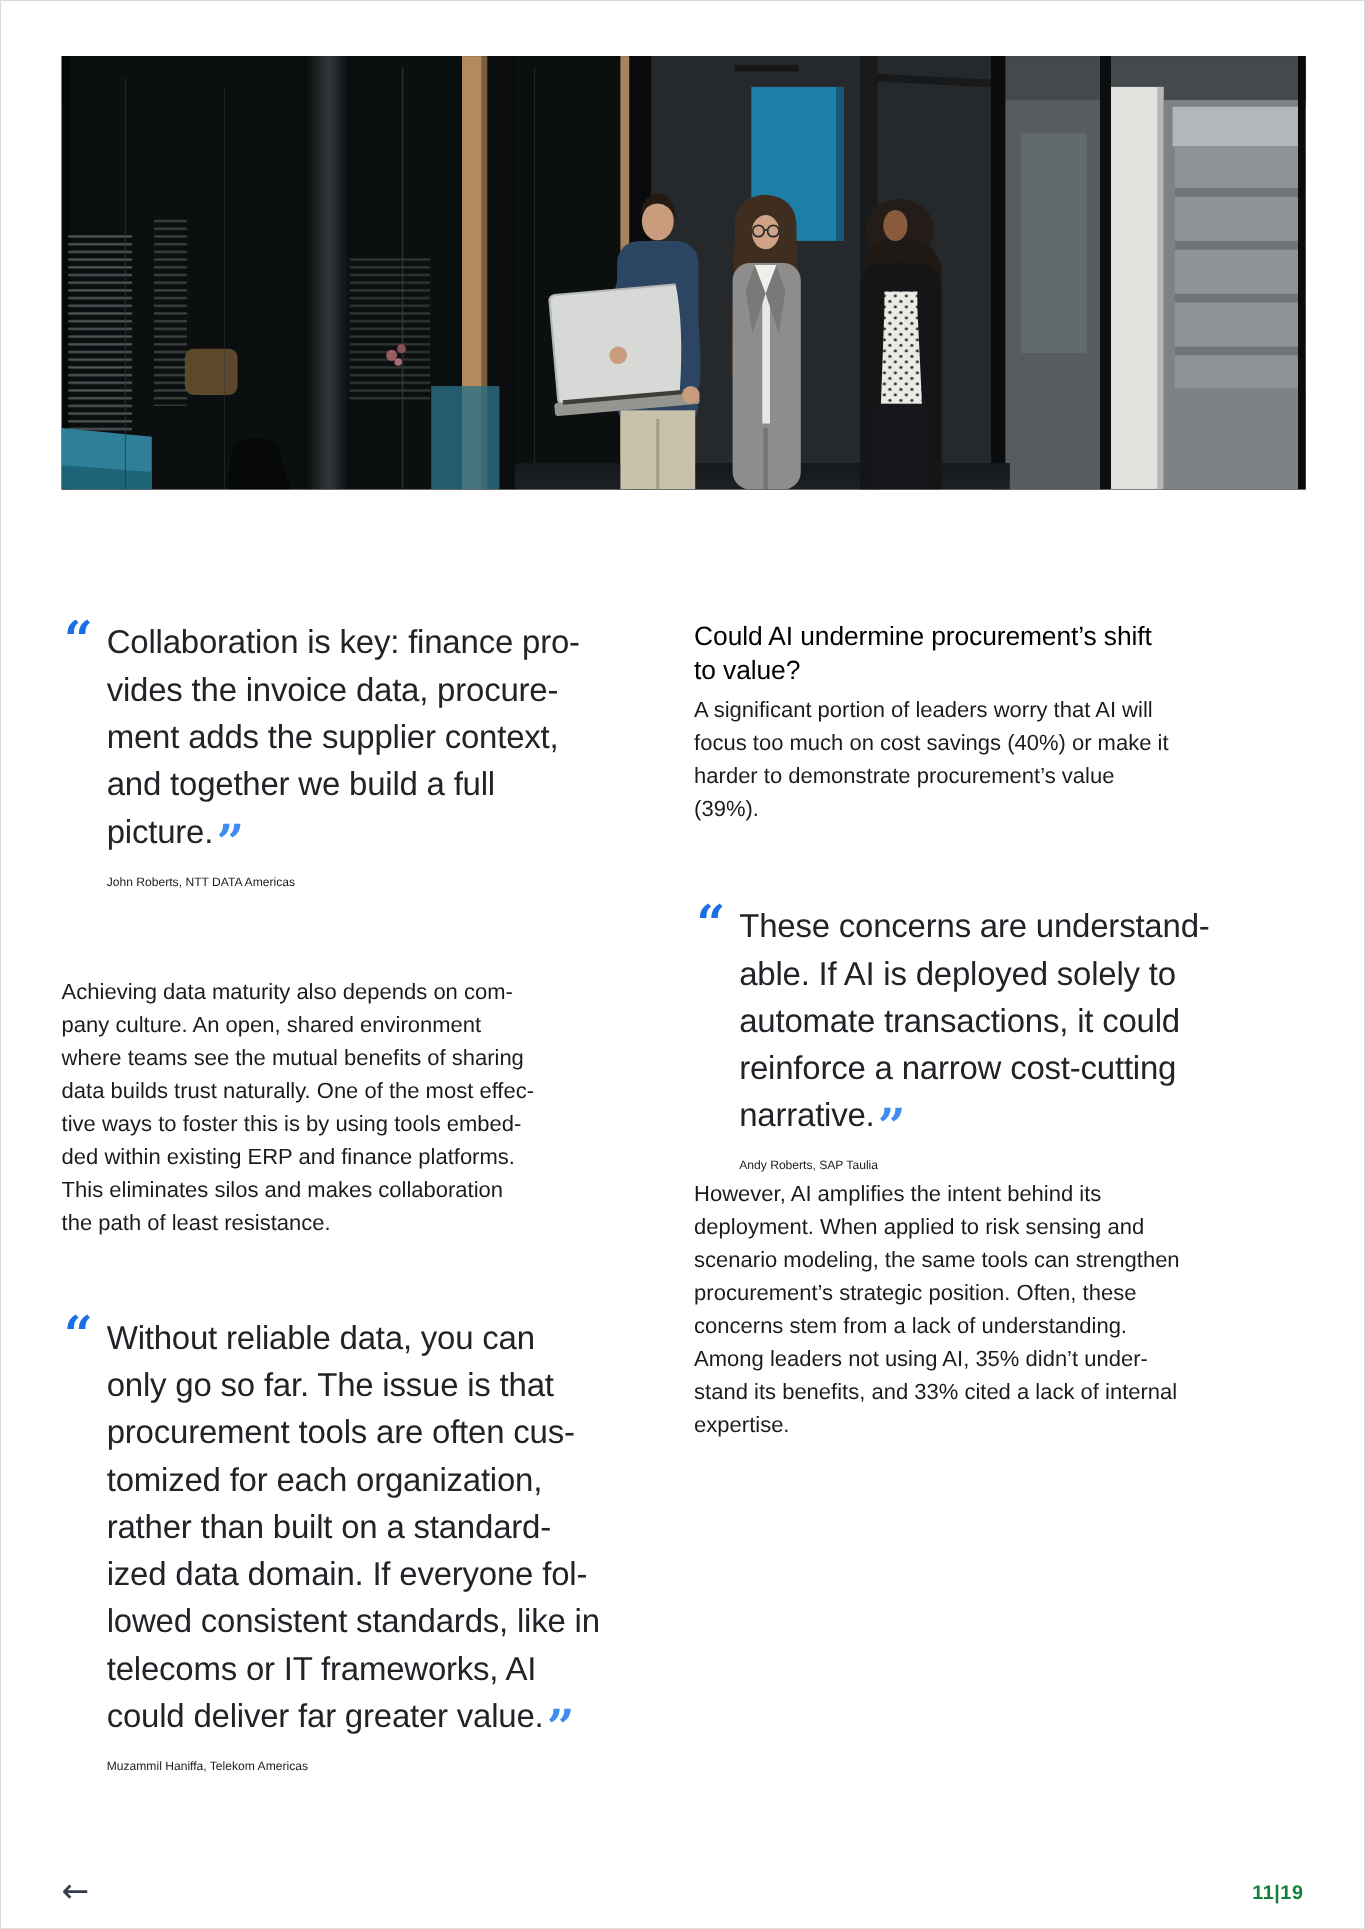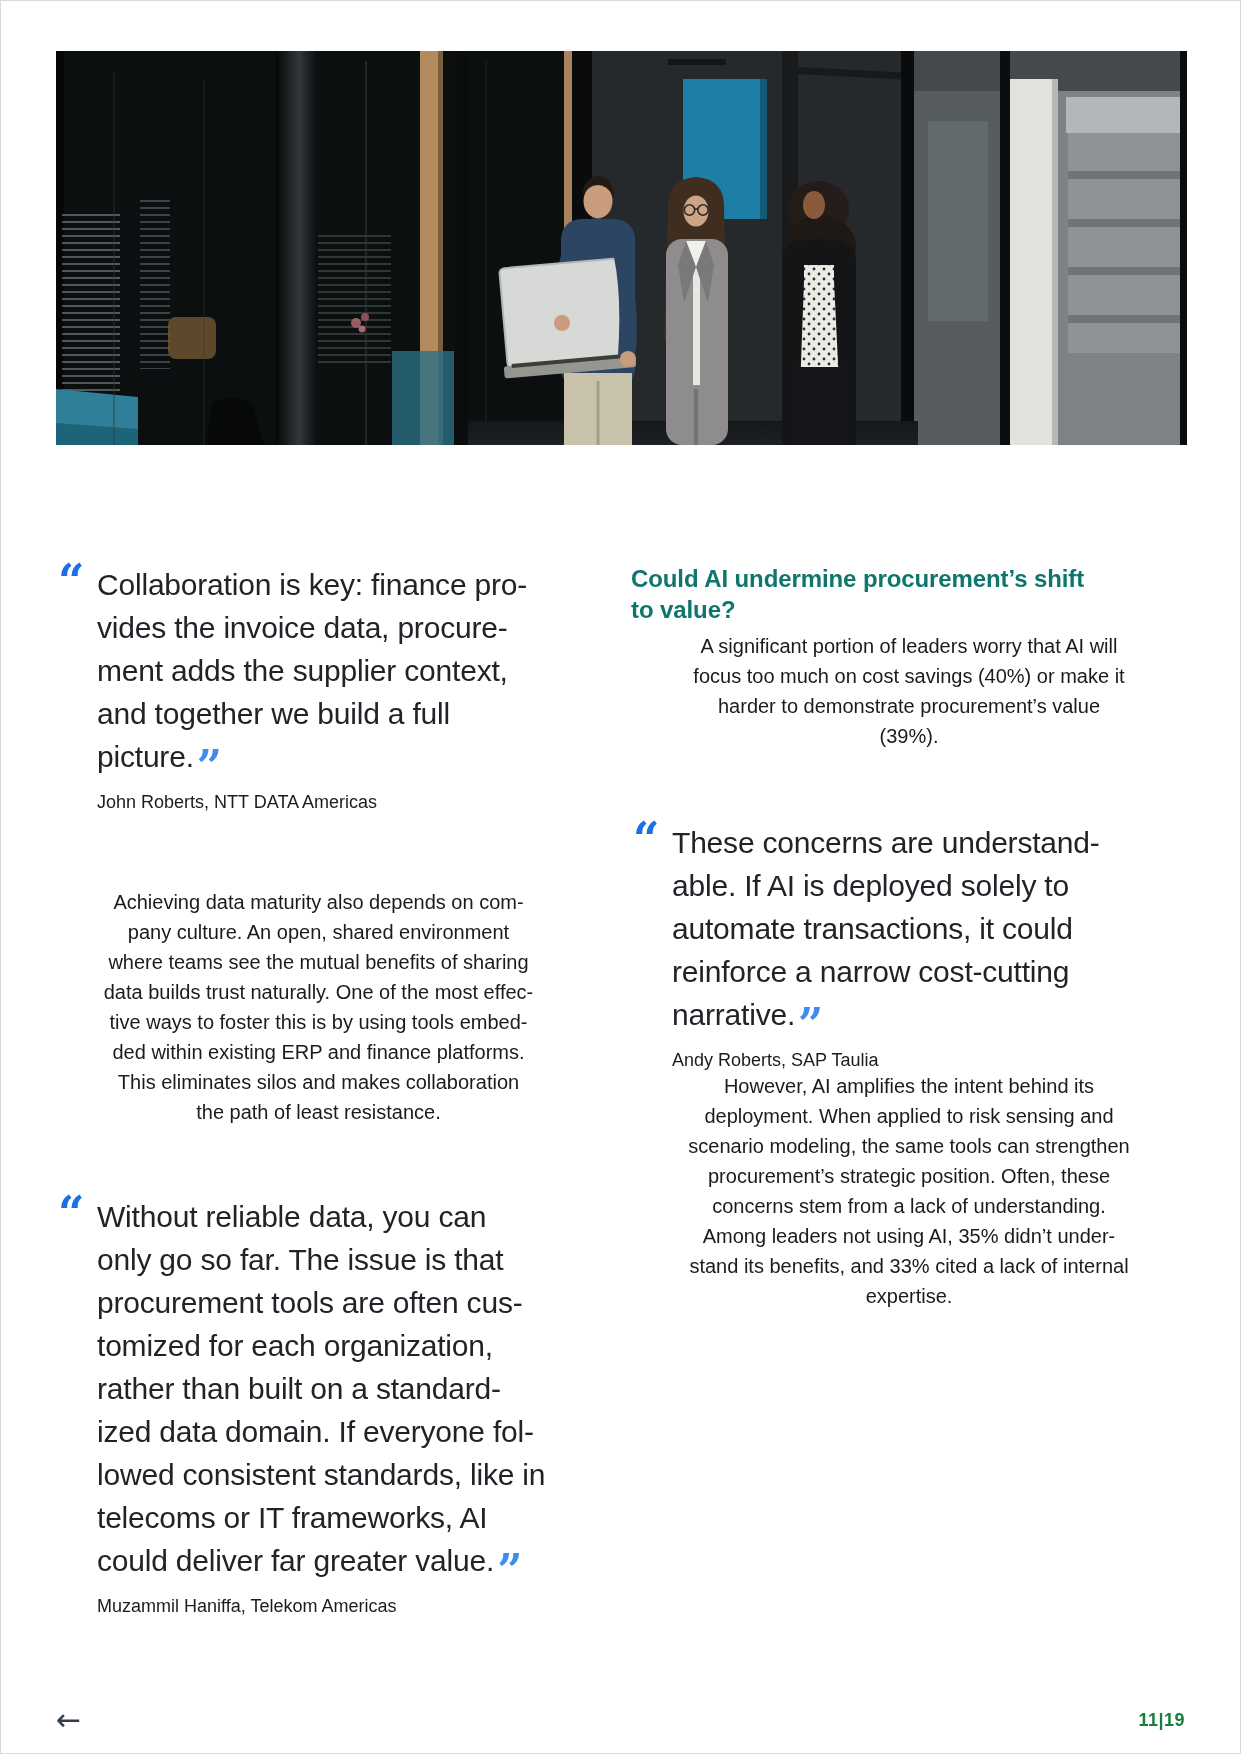--- a/index.html
+++ b/index.html
@@ -44,36 +44,35 @@
     font-size:46px; line-height:1;
     color:#1a6fe2;
   }
   .qmark-close {
     font-size:44px; line-height:0;
     vertical-align:-0.34em; margin-left:3px;
     color:#3f8bee;
   }
   .attribution {
     margin-top:14px;
-    font-size:18px; line-height:21px;
+    font-size:11px; line-height:21px;
     color:#1c1c1c;
   }
 
   
   .body-text {
     font-size:20px; line-height:30px;
     color:#1b1b1b;
-    text-align:center;
   }
   .left-para   { margin-top:74px; }
   .left-quote2 { margin-top:68px; }
 
   .section-heading {
     font-size:24px; line-height:31px;
-    font-weight:bold; color:#0f766e;
+    font-weight:normal; color:#000000;
     letter-spacing:-0.1px;
   }
   .right-para1 { margin-top:6px; }
   .right-quote { margin-top:70px; }
   .right-para2 { }
 
   
   .footer {
     position:absolute; left:55px; right:55px; bottom:18px;
     display:flex; justify-content:space-between; align-items:center;

